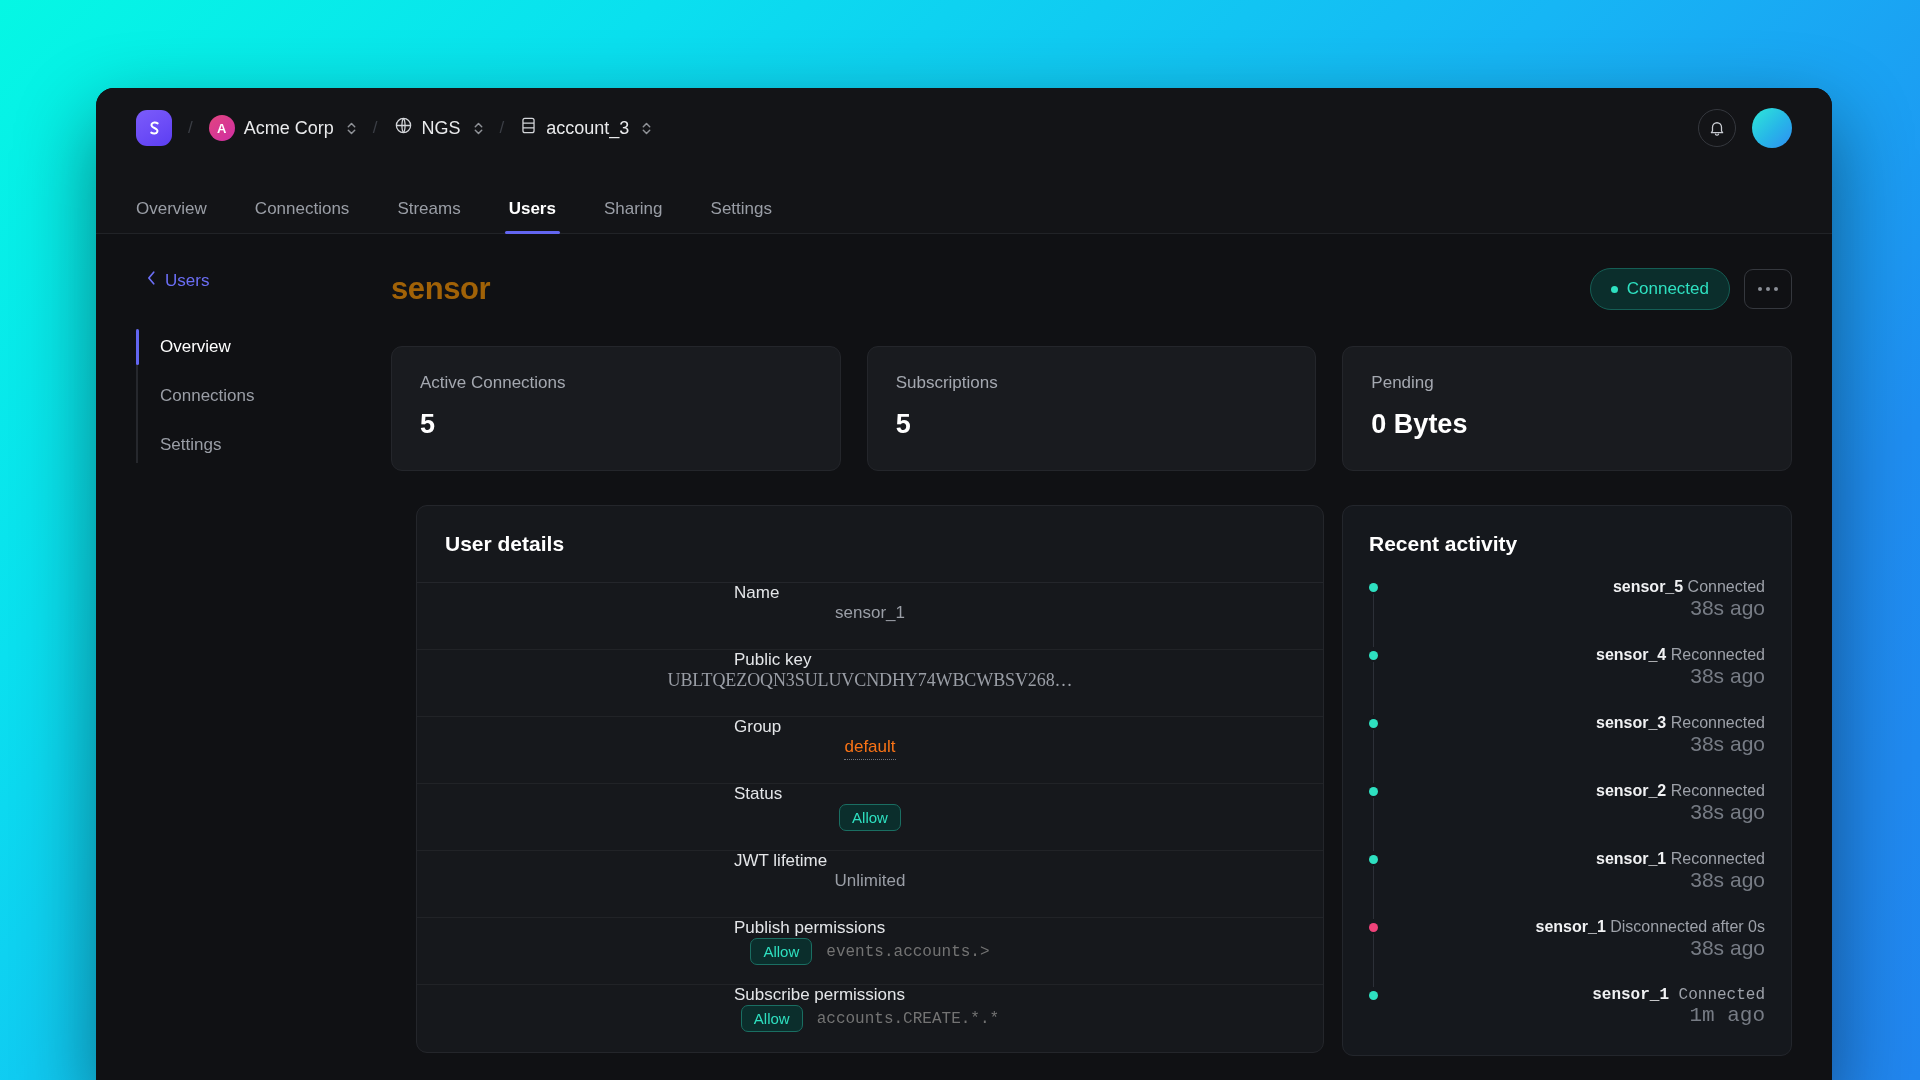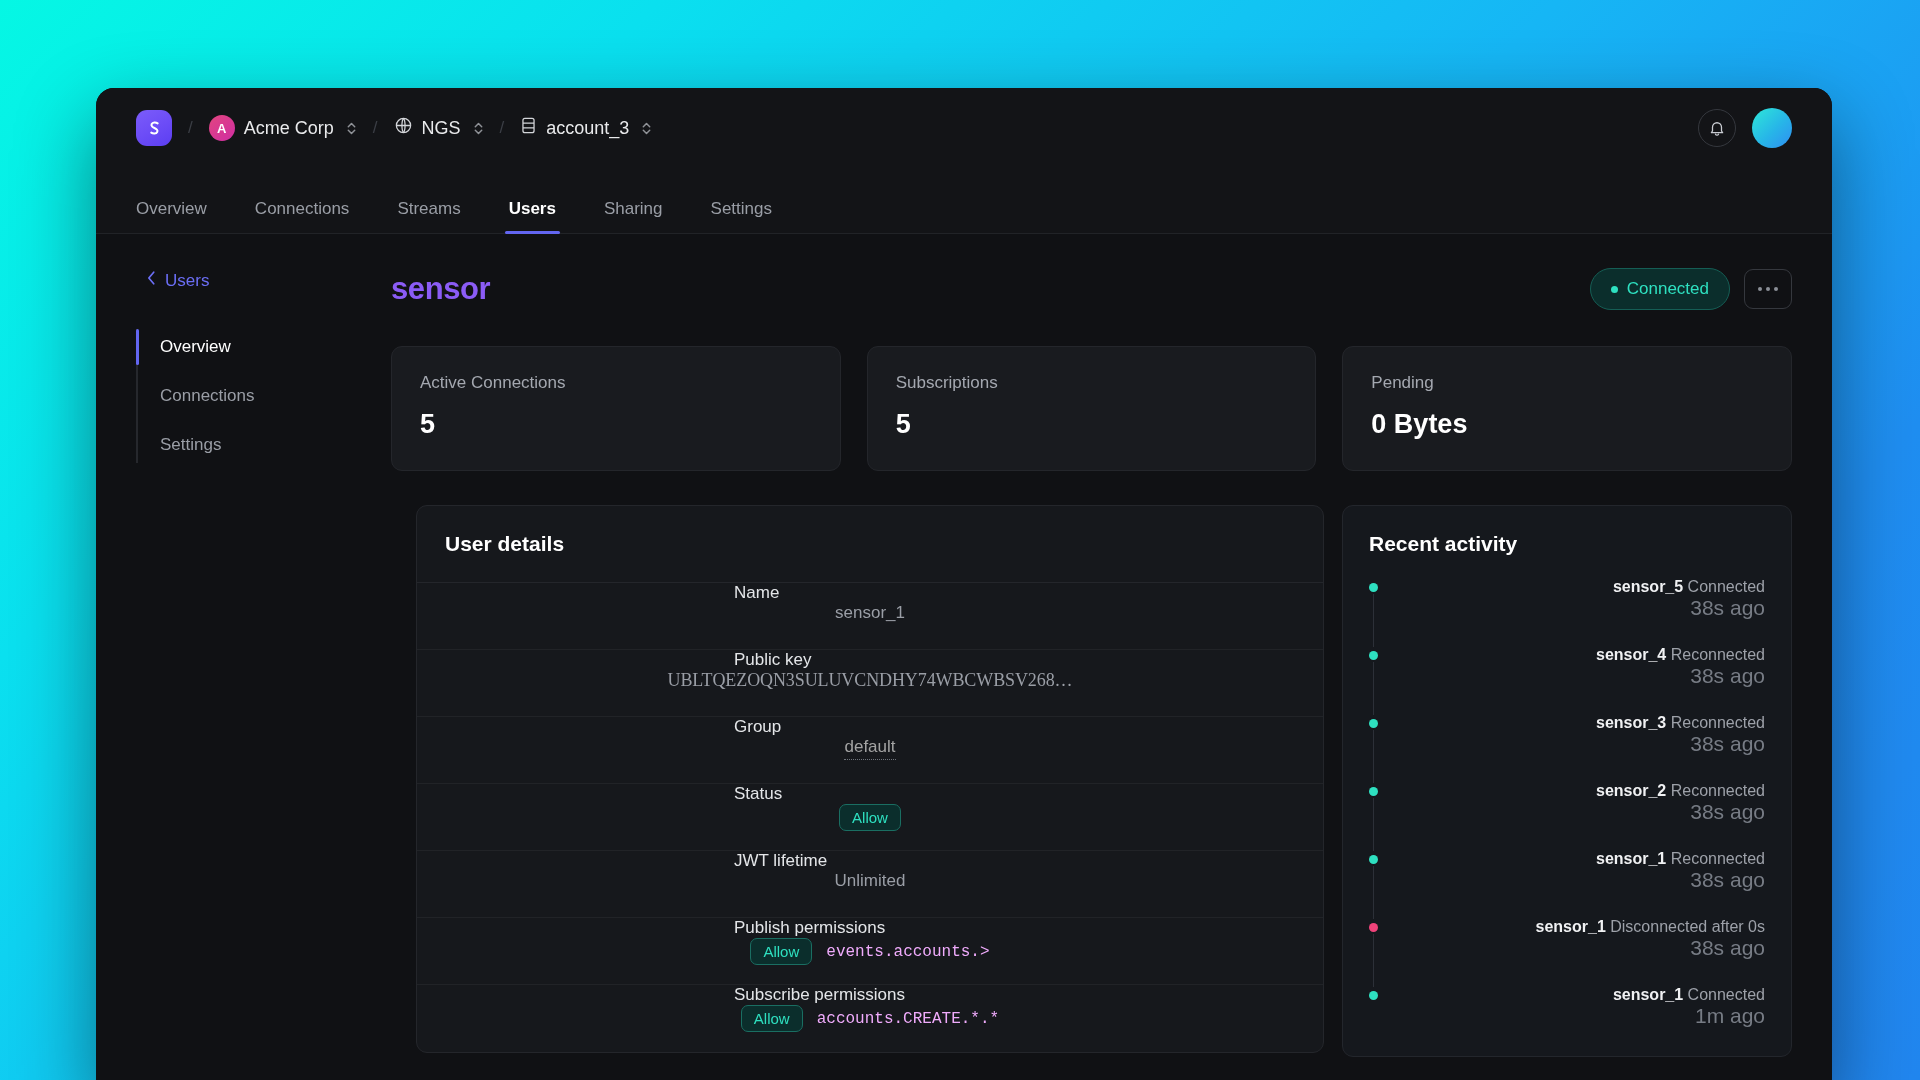--- a/index.html
+++ b/index.html
@@ -53,21 +53,21 @@
          font-size:17px; margin:0 0 38px 10px; }
   .sidenav{ border-left:2px solid #26282d; }
   .snitem{ font-size:17px; color:#9a9ea6; padding:8px 0 8px 22px; position:relative;
            margin-bottom:13px; }
   .snitem.active{ color:#fff; }
   .snitem.active:before{ content:""; position:absolute; left:-2px; top:0; bottom:0;
                          width:3px; background:#6366f1; border-radius:2px;}
 
   .rightcol{ flex:1; padding-left:5px; }
   .titlerow{ display:flex; align-items:center; margin-bottom:36px; }
-  .ptitle{ font-size:31px; font-weight:bold; color:#8b5cf6; letter-spacing:-.4px;}
+  .ptitle{ font-size:31px; font-weight:bold; color:#a16207; letter-spacing:-.4px;}
   .trright{ margin-left:auto; display:flex; align-items:center; gap:14px;}
   .badge-conn{ display:flex; align-items:center; gap:9px;
     background:#0b2e2c; border:1px solid #155e55; color:#2ee0c0;
     border-radius:22px; padding:10px 20px; font-size:17px; }
   .dot-sm{ width:7px;height:7px;border-radius:50%;background:#2ee0c0;}
   .kebab{ width:48px;height:40px;border:1px solid #35383e;border-radius:9px;
           display:flex;align-items:center;justify-content:center;gap:4px;}
   .kdot{ width:4px;height:4px;border-radius:50%;background:#8b8f97;}
 
   .stats{ display:flex; gap:26px; margin-bottom:34px; }
@@ -81,31 +81,31 @@
   .details{ flex:1; }
   .card-h{ font-size:21px; font-weight:bold; color:#fff; padding:26px 28px 26px 28px;
            border-bottom:1px solid #24262b; }
   .row{ display:flex; align-items:center; min-height:67px;
         border-bottom:1px solid #212327; padding:0 28px;flex-direction:column; }
   .row:last-child{ border-bottom:none; }
   .rk{ width:272px; flex:none; font-size:17px; color:#e4e6e9; }
   .rv{ font-size:17px; color:#9a9ea6; display:flex; align-items:center; gap:14px;
        font-family:"Liberation Sans", sans-serif; }
   .rv.mono{ font-family:Liberation Serif, serif; font-size:18px; letter-spacing:-.1px;}
-  .dotted{ color:#a3a3a3; border-bottom:1px dotted #6f747c; padding-bottom:2px;}
+  .dotted{ color:#f97316; border-bottom:1px dotted #6f747c; padding-bottom:2px;}
   .pill{ background:#0b2e2c; border:1px solid #1a6e62; color:#2ee0c0;
          border-radius:7px; padding:4px 12px; font-size:15px; flex:none;}
-  .subj{ font-family:"Liberation Mono", monospace; font-size:16px; color:#f0abfc;}
+  .subj{ font-family:"Liberation Mono", monospace; font-size:16px; color:#737373;}
 
   .activity{ width:450px; flex:none; padding:26px 26px 28px 26px;
              background:#15181d; border:1px solid #23262c; border-radius:11px;}
   .act-h{ font-size:21px; font-weight:bold; color:#fff; margin-bottom:22px;}
   .act-item{ display:flex; align-items:flex-end; position:relative;
              padding:0 0 26px 28px;flex-direction:column; }
-  .act-item:last-child{ padding-bottom:0; }
+  .act-item:last-child{ padding-bottom:0;font-family:Liberation Mono, monospace; }
   .act-item .tdot{ position:absolute; left:0; top:5px; width:9px;height:9px;
                    border-radius:50%; }
   .act-item .tline{ position:absolute; left:4px; top:16px; bottom:-1px; width:1px;
                     background:#2c3038;}
   .act-item:last-child .tline{ display:none; }
   .act-txt{ font-size:16px; color:#9da1a9; }
   .act-txt b{ color:#f0f1f3; font-weight:bold; }
   .act-time{ margin-left:auto; font-size:21px; color:#777c85; white-space:nowrap;
              padding-left:14px; }
 </style>

